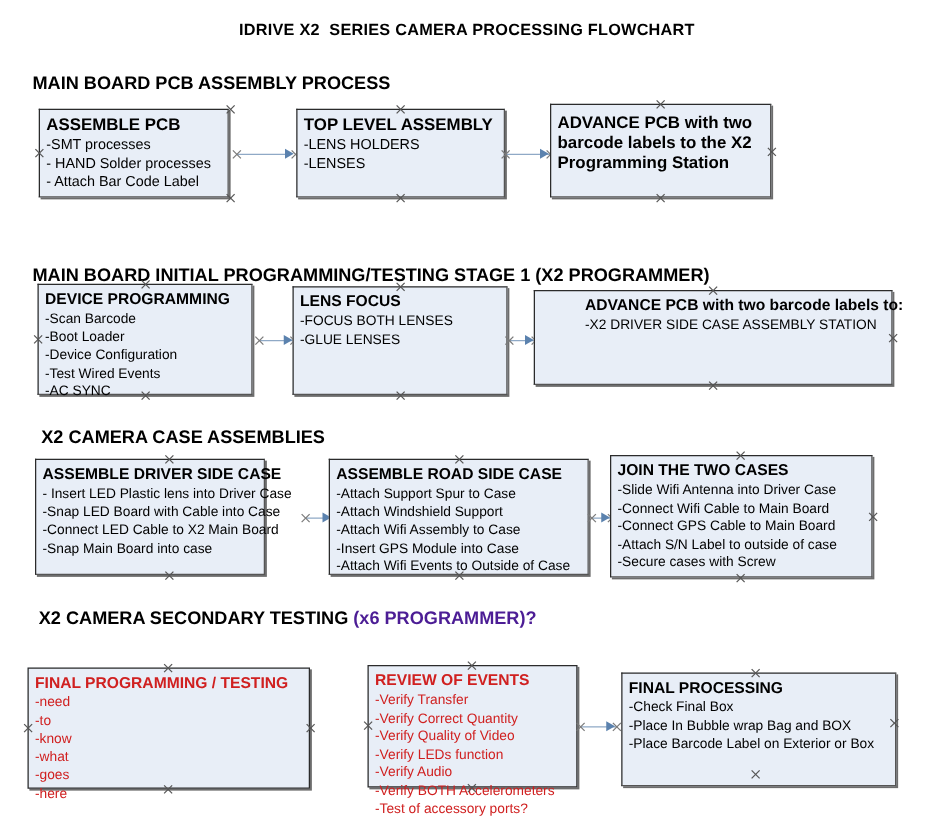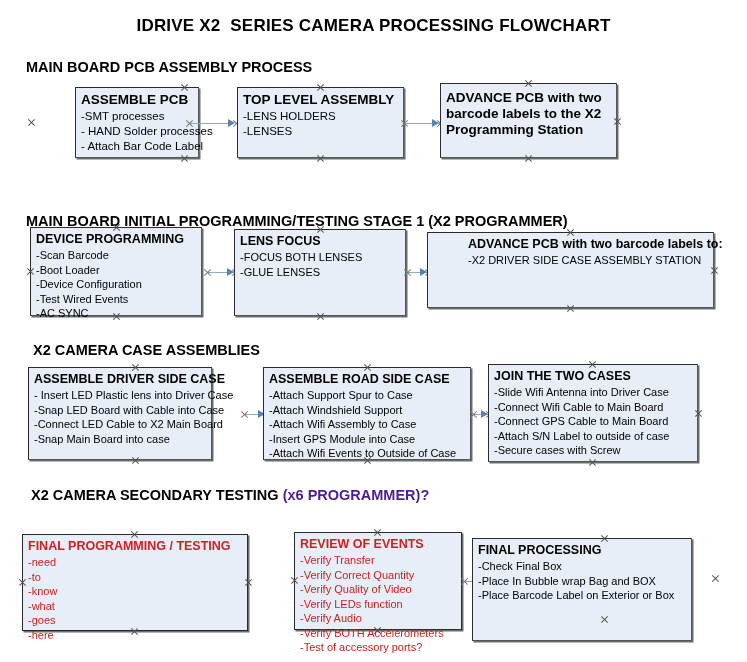--- a/index.html
+++ b/index.html
@@ -12,21 +12,21 @@
     color:#000;
     -webkit-font-smoothing:antialiased;
   }
   .canvas{position:absolute;left:0;top:0;width:747px;height:662px;}
 
   
   .doc-title{
     position:absolute;
     left:0;top:16px;width:747px;
     text-align:center;
-    font-size:17px;font-weight:bold;
+    font-size:13px;font-weight:bold;
     letter-spacing:.2px;
     white-space:pre;
   }
   .section-title{
     position:absolute;
     font-size:14.5px;font-weight:bold;
     white-space:nowrap;
     letter-spacing:0px;
   }
   .section-title .red{color:#4c1d95;}
@@ -87,21 +87,21 @@
 <body>
 
 <div class="canvas">
 
   <div class="doc-title">IDRIVE X2  SERIES CAMERA PROCESSING FLOWCHART</div>
 
   <div class="section-title" style="left:26px;top:59px;">
     <span>MAIN BOARD PCB ASSEMBLY PROCESS</span>
   </div>
 
-  <div class="node big" style="left:31px;top:87px;width:124px;height:71px;margin-left:44px;">
+  <div class="node big" style="left:31px;top:87px;width:152px;height:71px;">
     <div class="n-title">ASSEMBLE PCB</div>
     <div class="n-line">-SMT processes</div>
     <div class="n-line">- HAND Solder processes</div>
     <div class="n-line">- Attach Bar Code Label</div>
   </div>
   <div class="handle" style="left:27px;top:118px;"></div>
   <div class="handle" style="left:180px;top:83px;"></div>
   <div class="handle" style="left:180px;top:154px;"></div>
 
   <div class="conn" style="left:190px;top:123px;width:40px;"></div>
@@ -248,21 +248,21 @@
   </div>
   <div class="handle" style="left:290px;top:576px;"></div>
   <div class="handle" style="left:373px;top:528px;"></div>
   <div class="handle" style="left:373px;top:626px;"></div>
 
   <div class="conn" style="left:465px;top:581px;width:28px;"></div>
   <div class="arrow" style="left:485px;top:577px;"></div>
   <div class="handle lite" style="left:460px;top:577px;"></div>
   <div class="handle lite" style="left:489px;top:577px;"></div>
 
-  <div class="node" style="left:472px;top:538px;width:220px;height:103px;">
+  <div class="node" style="left:497px;top:538px;width:220px;height:91px;">
     <div class="n-title">FINAL PROCESSING</div>
     <div class="n-line">-Check Final Box</div>
     <div class="n-line">-Place In Bubble wrap Bag and BOX</div>
     <div class="n-line">-Place Barcode Label on Exterior or Box</div>
   </div>
   <div class="handle" style="left:600px;top:534px;"></div>
   <div class="handle" style="left:600px;top:615px;"></div>
   <div class="handle" style="left:711px;top:574px;"></div>
 
 </div>

